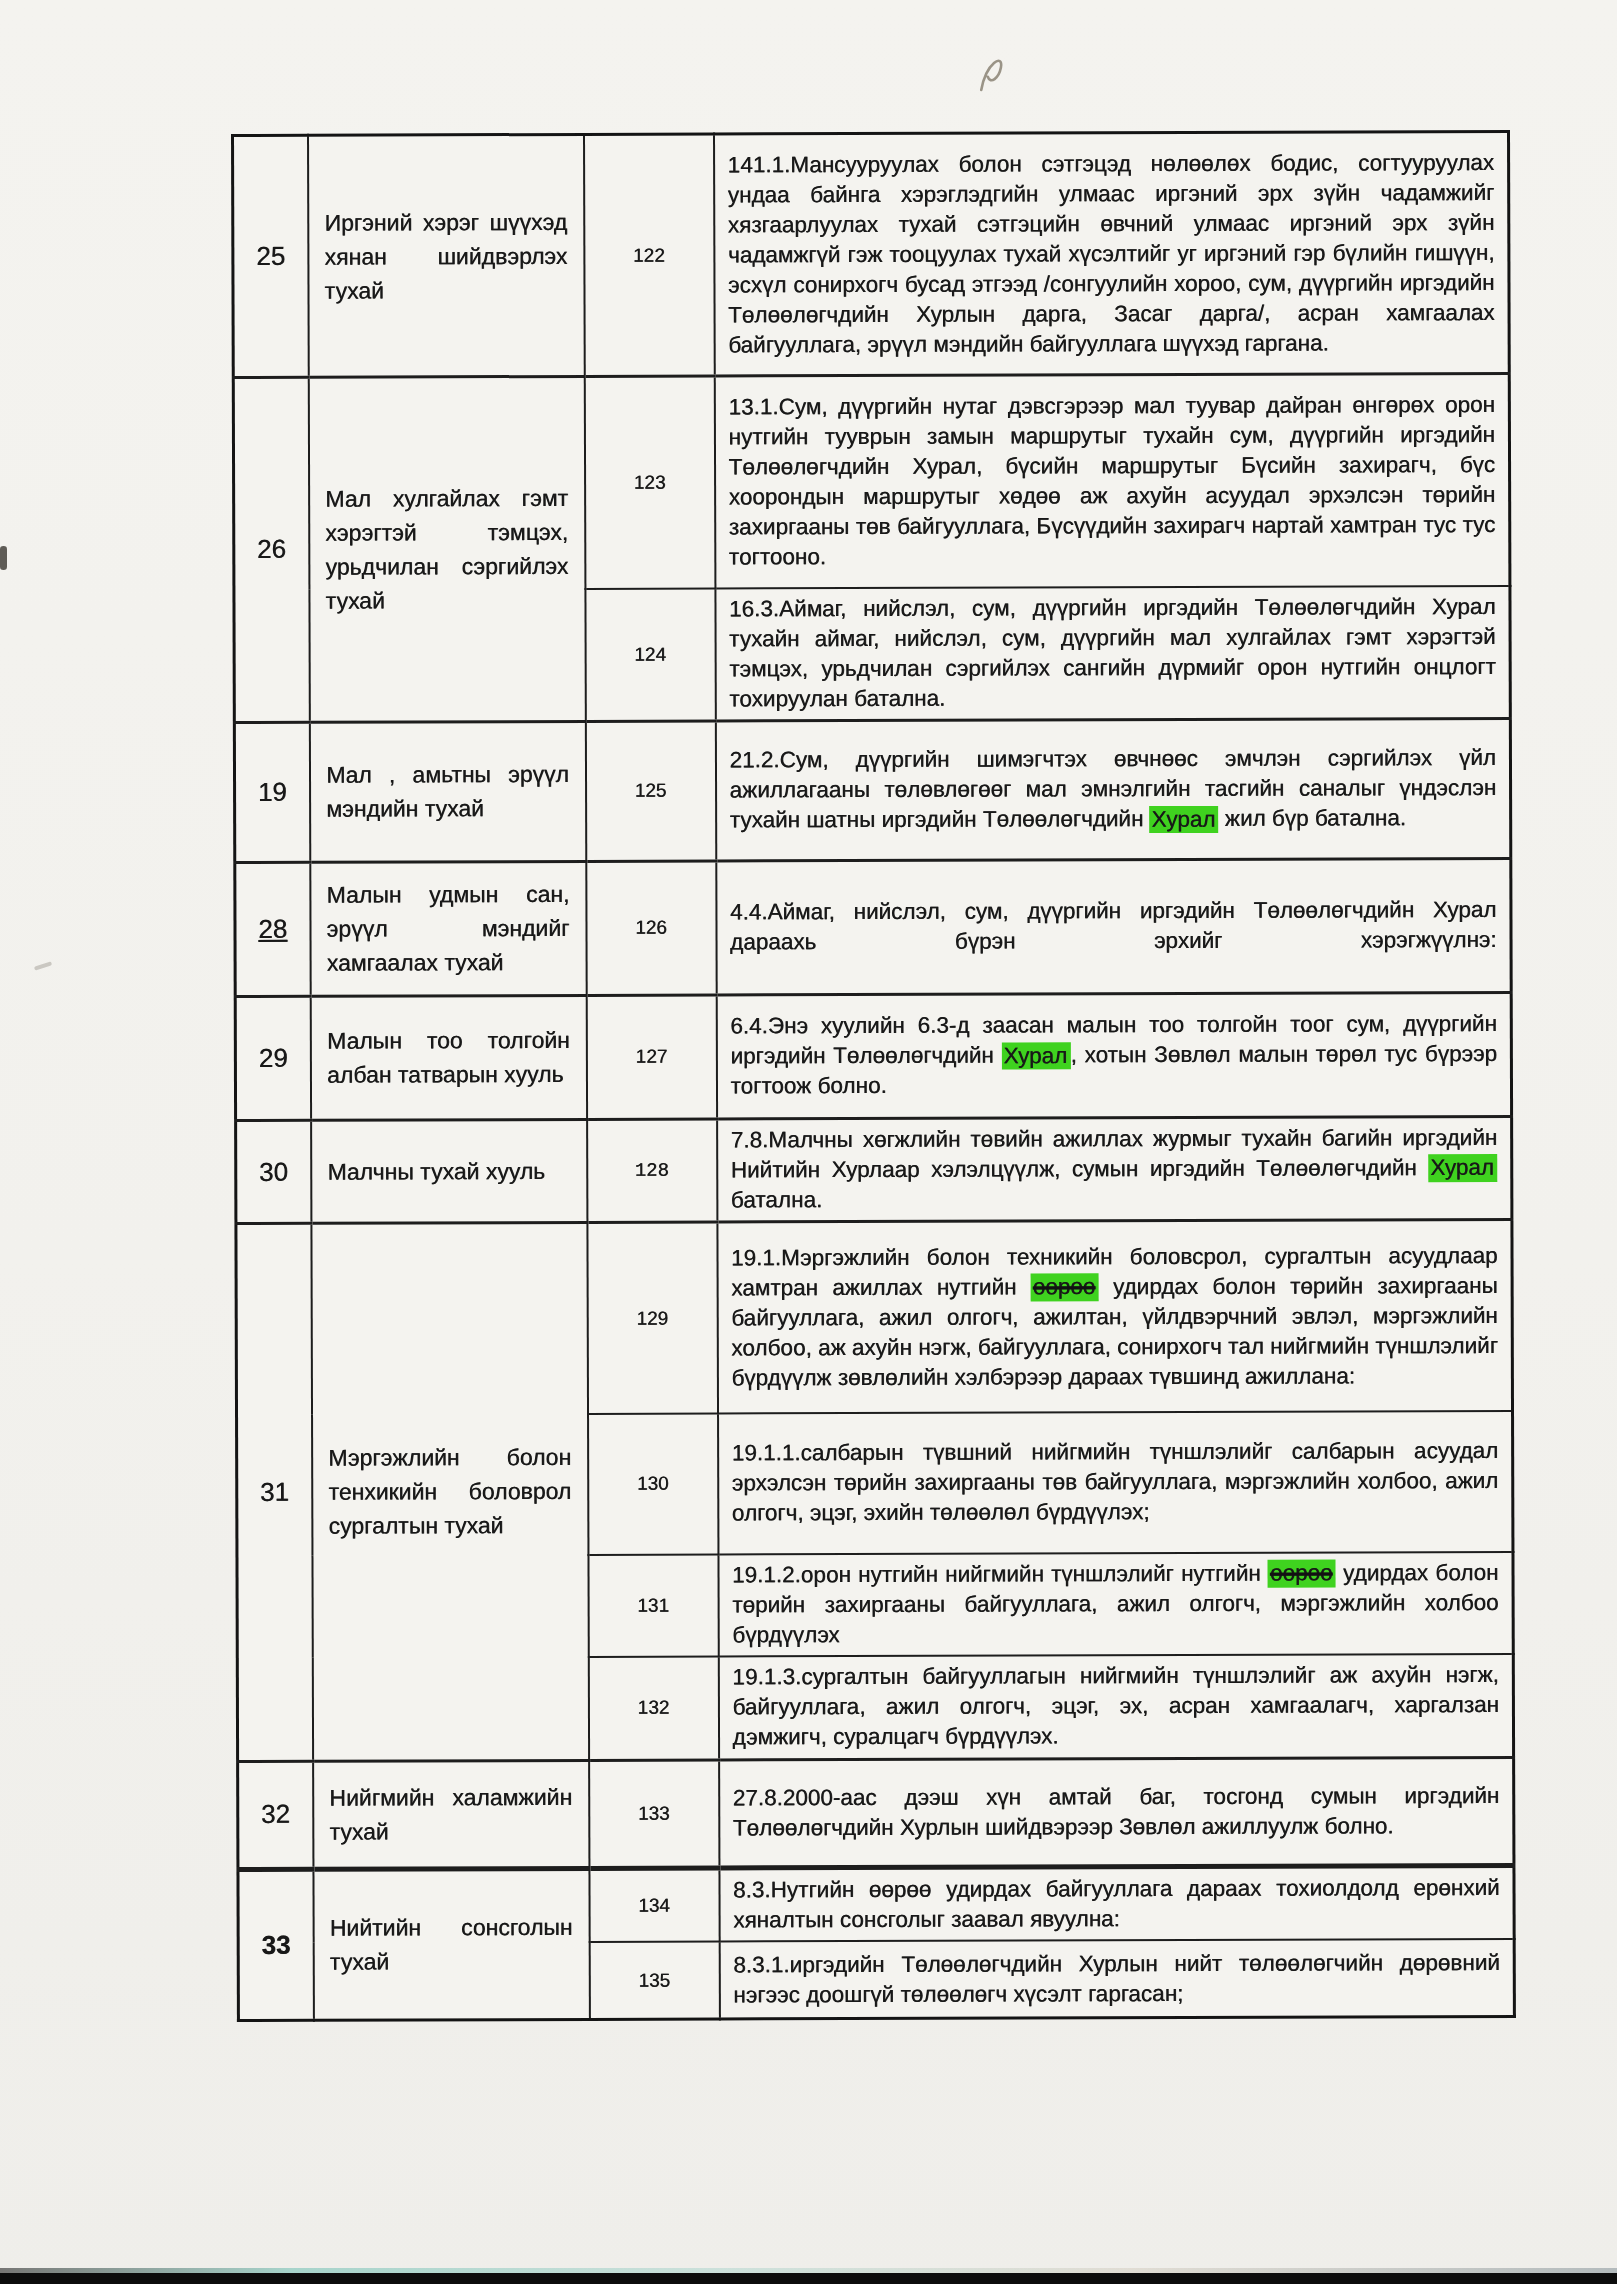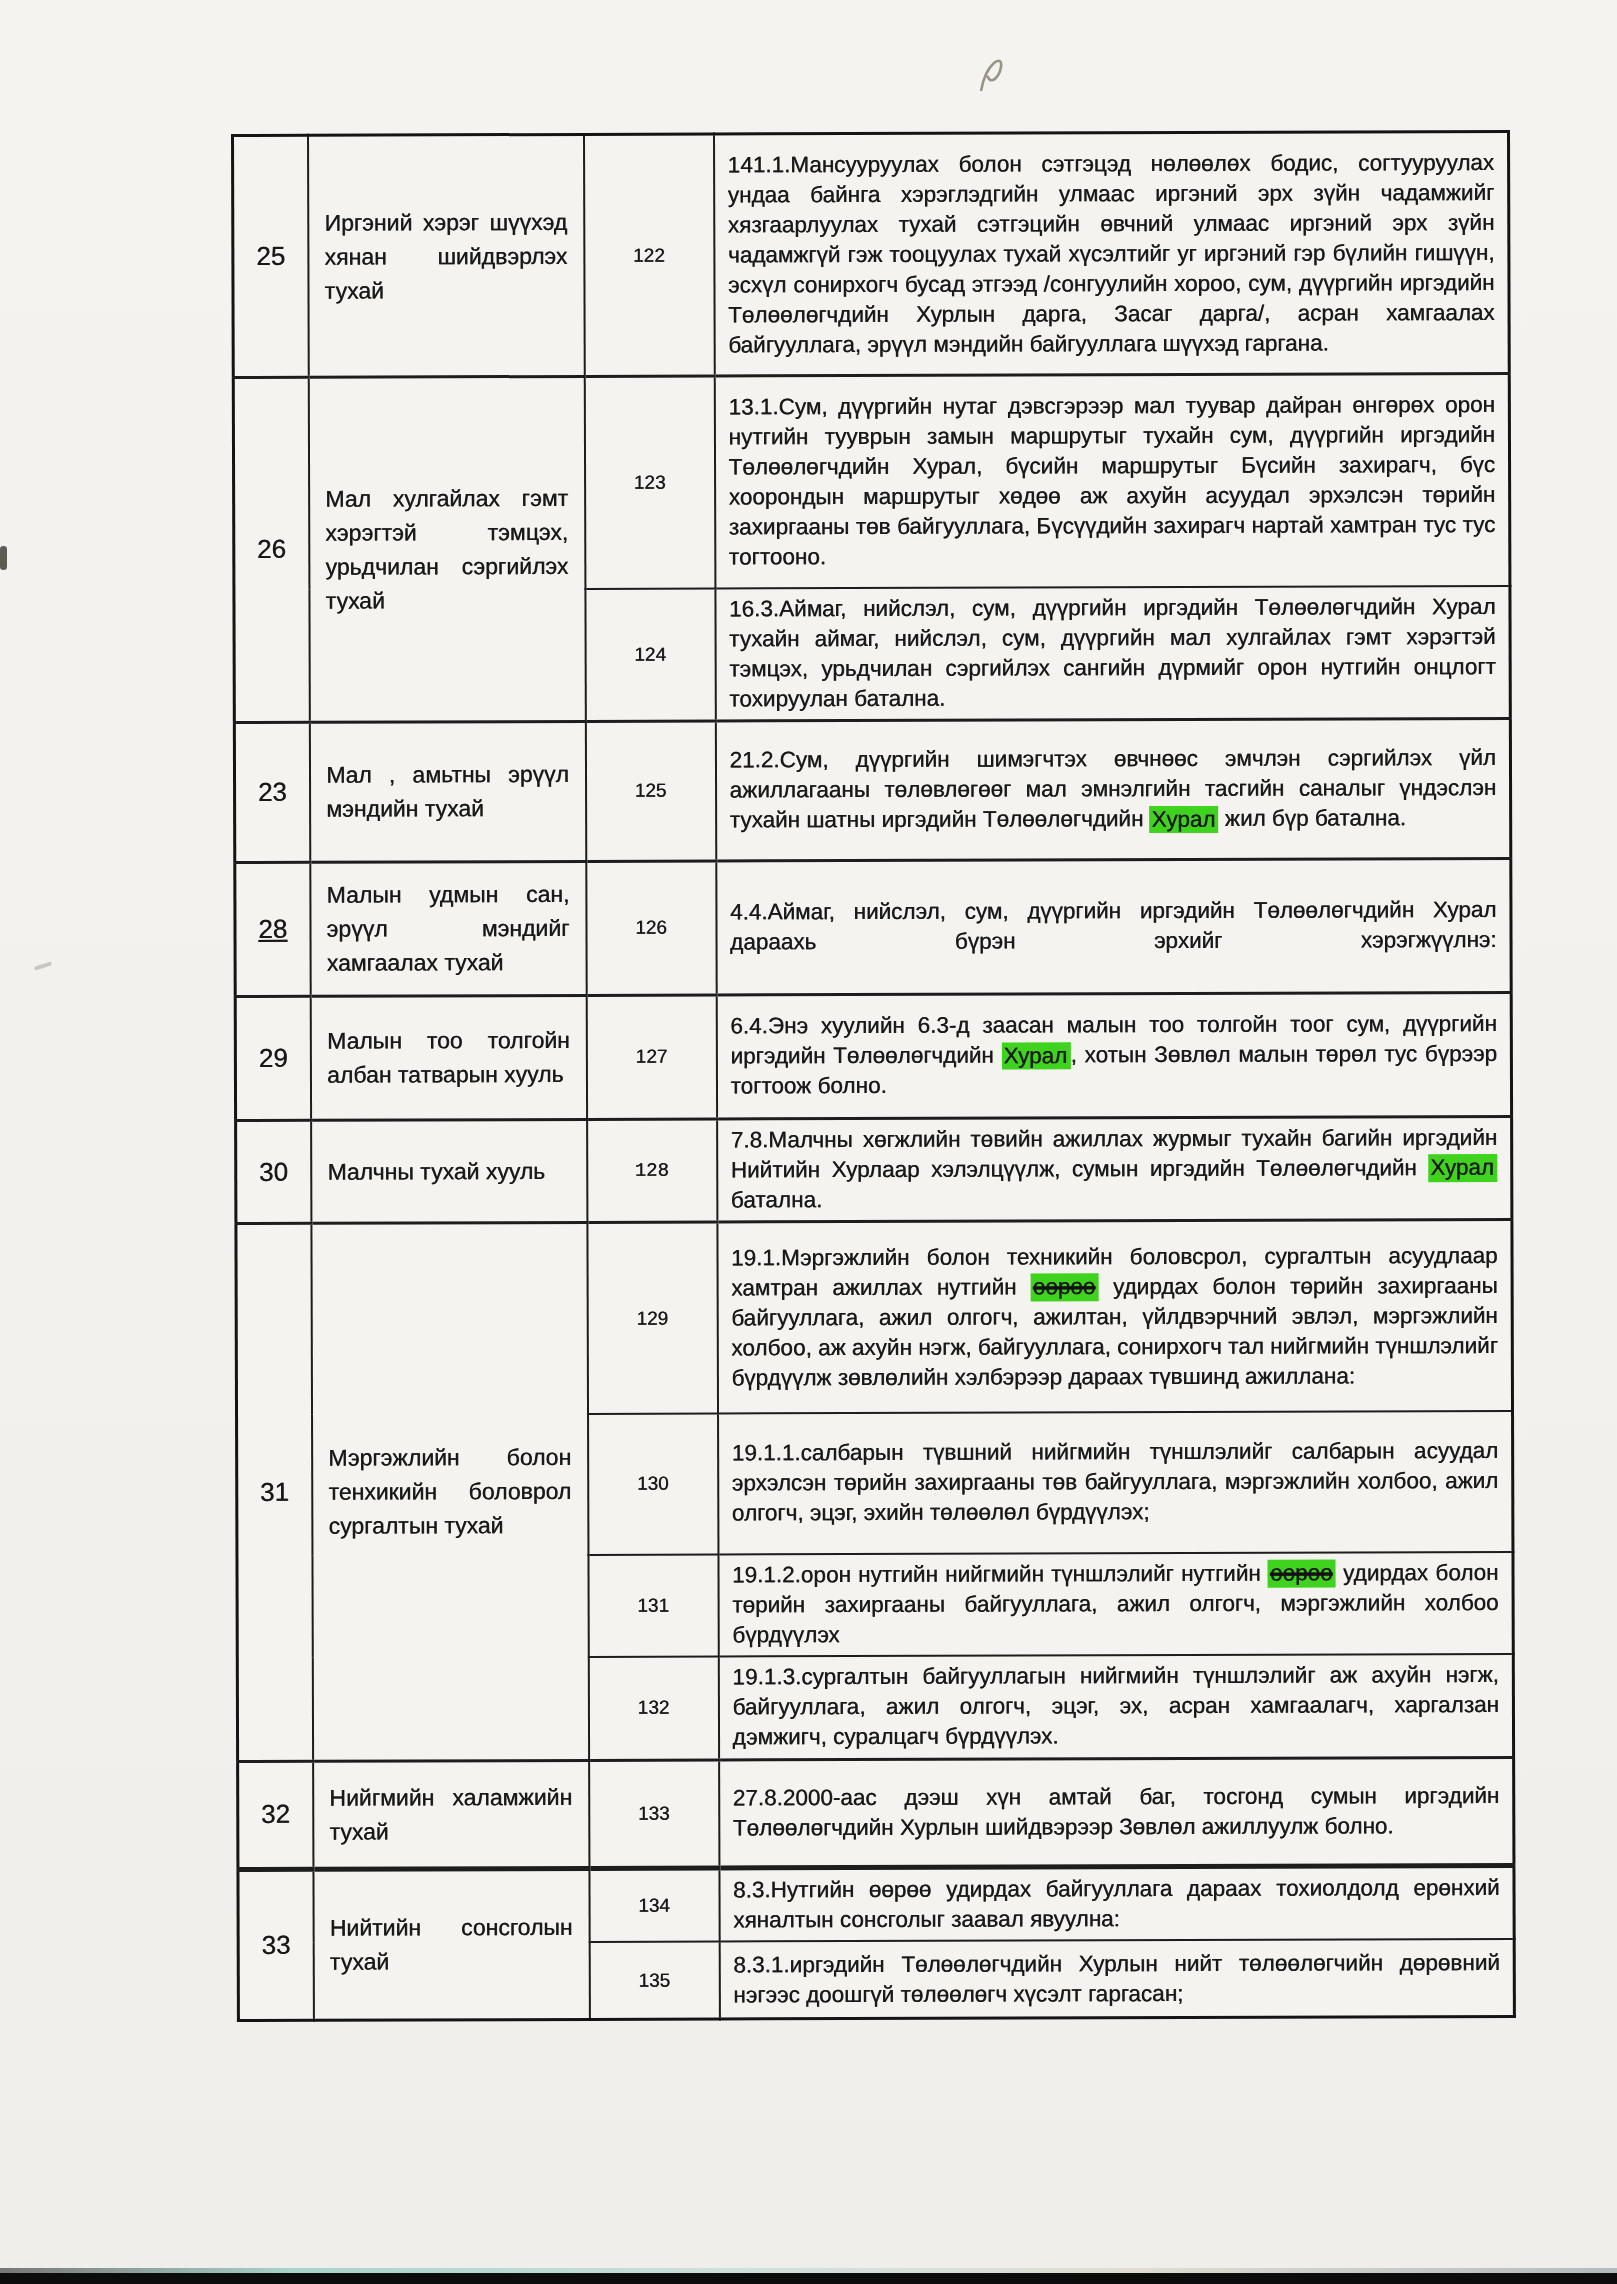--- a/index.html
+++ b/index.html
@@ -81,21 +81,21 @@
           <p class="txt">13.1.Сум, дүүргийн нутаг дэвсгэрээр мал туувар дайран өнгөрөх орон нутгийн тууврын замын маршрутыг тухайн сум, дүүргийн иргэдийн Төлөөлөгчдийн Хурал, бүсийн маршрутыг Бүсийн захирагч, бүс хоорондын маршрутыг хөдөө аж ахуйн асуудал эрхэлсэн төрийн захиргааны төв байгууллага, Бүсүүдийн захирагч нартай хамтран тус тус тогтооно.</p>
         </td>
       </tr>
       <tr style="height: 130px;">
         <td class="ref-cell">124</td>
         <td class="text-cell">
           <p class="txt">16.3.Аймаг, нийслэл, сум, дүүргийн иргэдийн Төлөөлөгчдийн Хурал тухайн аймаг, нийслэл, сум, дүүргийн мал хулгайлах гэмт хэрэгтэй тэмцэх, урьдчилан сэргийлэх сангийн дүрмийг орон нутгийн онцлогт тохируулан батална.</p>
         </td>
       </tr>
       <tr style="height: 140px;">
-        <td class="no-cell" rowspan="1" style="border-top-width: 3.3px;">23</td>
+        <td class="no-cell" rowspan="1" style="border-top-width: 3.3px;">19</td>
         <td class="law-cell" rowspan="1" style="border-top-width: 3.3px;">
           <p class="law-txt">Мал , амьтны эрүүл мэндийн тухай</p>
         </td>
         <td class="ref-cell" style="border-top-width: 3.3px;">125</td>
         <td class="text-cell" style="border-top-width: 3.3px;">
           <p class="txt">21.2.Сум, дүүргийн шимэгчтэх өвчнөөс эмчлэн сэргийлэх үйл ажиллагааны төлөвлөгөөг мал эмнэлгийн тасгийн саналыг үндэслэн тухайн шатны иргэдийн Төлөөлөгчдийн <span class="hl">Хурал</span> жил бүр батална.</p>
         </td>
       </tr>
       <tr style="height: 134px;">
         <td class="no-cell" rowspan="1" style="border-top-width: 3.9px; text-decoration: underline;">28</td>
@@ -159,21 +159,21 @@
         <td class="no-cell" rowspan="1" style="border-top-width: 3.3px;">32</td>
         <td class="law-cell" rowspan="1" style="border-top-width: 3.3px;">
           <p class="law-txt">Нийгмийн халамжийн тухай</p>
         </td>
         <td class="ref-cell" style="border-top-width: 3.3px; margin-left: 34px;">133</td>
         <td class="text-cell" style="border-top-width: 3.3px;">
           <p class="txt">27.8.2000-аас дээш хүн амтай баг, тосгонд сумын иргэдийн Төлөөлөгчдийн Хурлын шийдвэрээр Зөвлөл ажиллуулж болно.</p>
         </td>
       </tr>
       <tr style="height: 70px;">
-        <td class="no-cell" rowspan="2" style="border-top-width: 5.2px;">33</td>
+        <td class="no-cell" rowspan="2" style="border-top-width: 5.2px; font-weight: bold;">33</td>
         <td class="law-cell" rowspan="2" style="border-top-width: 5.2px;">
           <p class="law-txt">Нийтийн сонсголын тухай</p>
         </td>
         <td class="ref-cell" style="border-top-width: 5.2px; text-align: center;">134</td>
         <td class="text-cell" style="border-top-width: 5.2px;">
           <p class="txt">8.3.Нутгийн өөрөө удирдах байгууллага дараах тохиолдолд ерөнхий хяналтын сонсголыг заавал явуулна:</p>
         </td>
       </tr>
       <tr style="height: 78px;">
         <td class="ref-cell">135</td>

